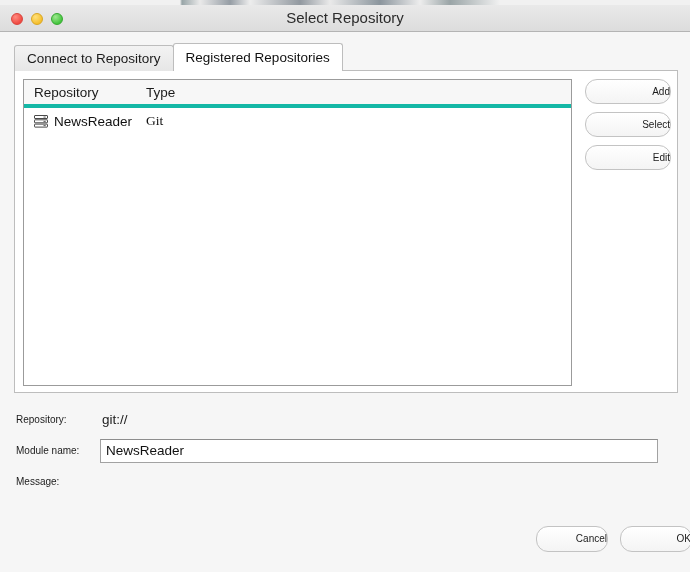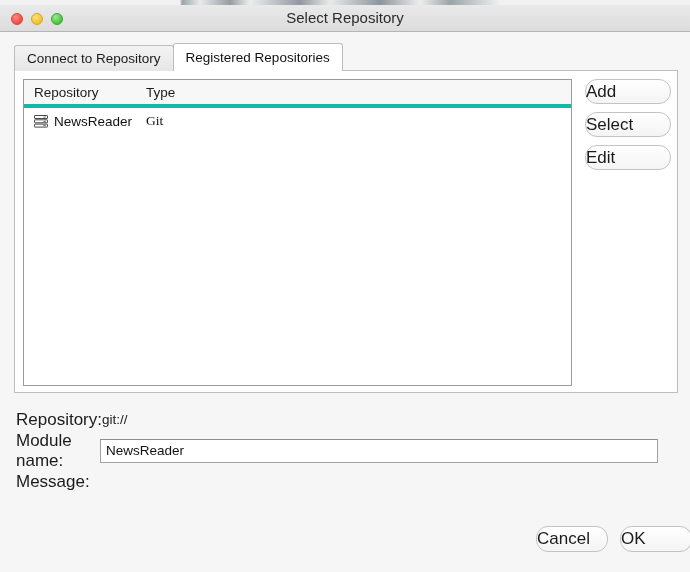--- a/index.html
+++ b/index.html
@@ -196,22 +196,22 @@
     left: 570px;
     top: 8px;
     width: 86px;
     display: flex;
     flex-direction: column;
     gap: 8px;
   }
   .btn {
     height: 25px;
     line-height: 23px;
-    text-align: left;
-    font-size: 17px;
+    text-align: right;
+    font-size: 10px;
     color: #1b1b1b;
     background: linear-gradient(to bottom, #ffffff, #f4f4f4);
     border: 1px solid #c3c3c3;
     border-radius: 12px;
     box-sizing: border-box;
     cursor: default;
     user-select: none;
   }
 
   
@@ -224,21 +224,21 @@
   .form-row {
     position: relative;
     height: 31px;
     display: flex;
     align-items: center;
   }
   .form-label {
     width: 100px;
     padding-left: 16px;
     box-sizing: border-box;
-    font-size: 17px;
+    font-size: 10px;
     color: #1b1b1b;
   }
   .static-value {
     font-size: 13.5px;
     color: #1b1b1b;
     padding-left: 2px;
   }
   .text-input {
     width: 558px;
     height: 24px;

